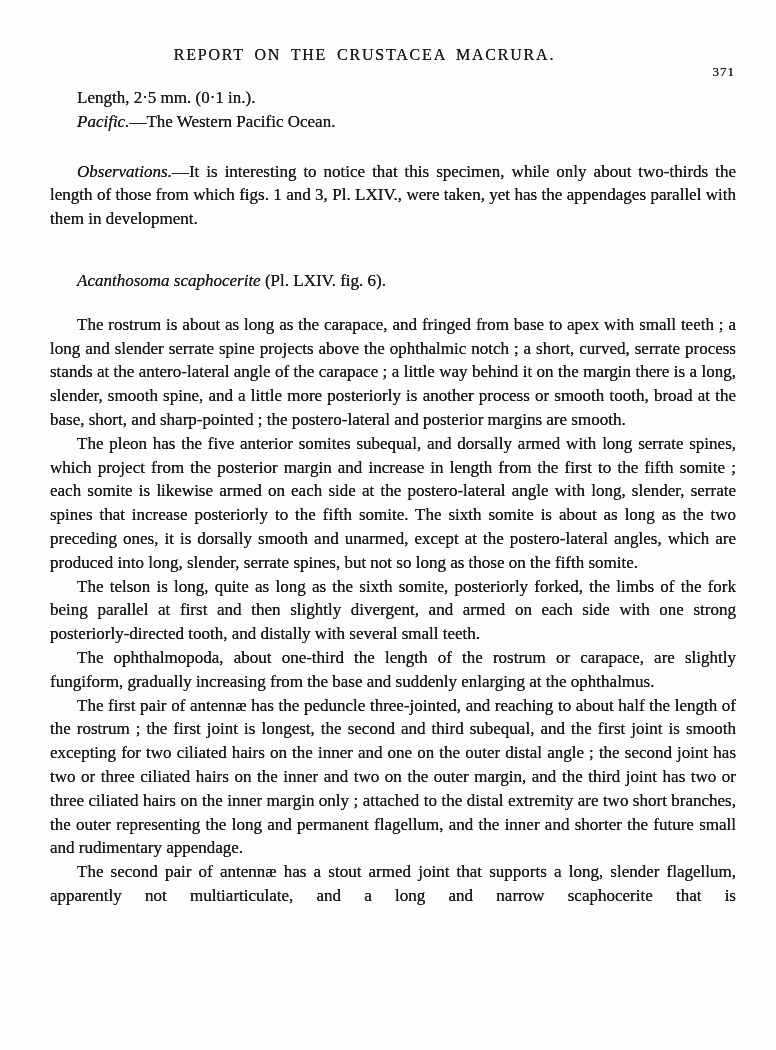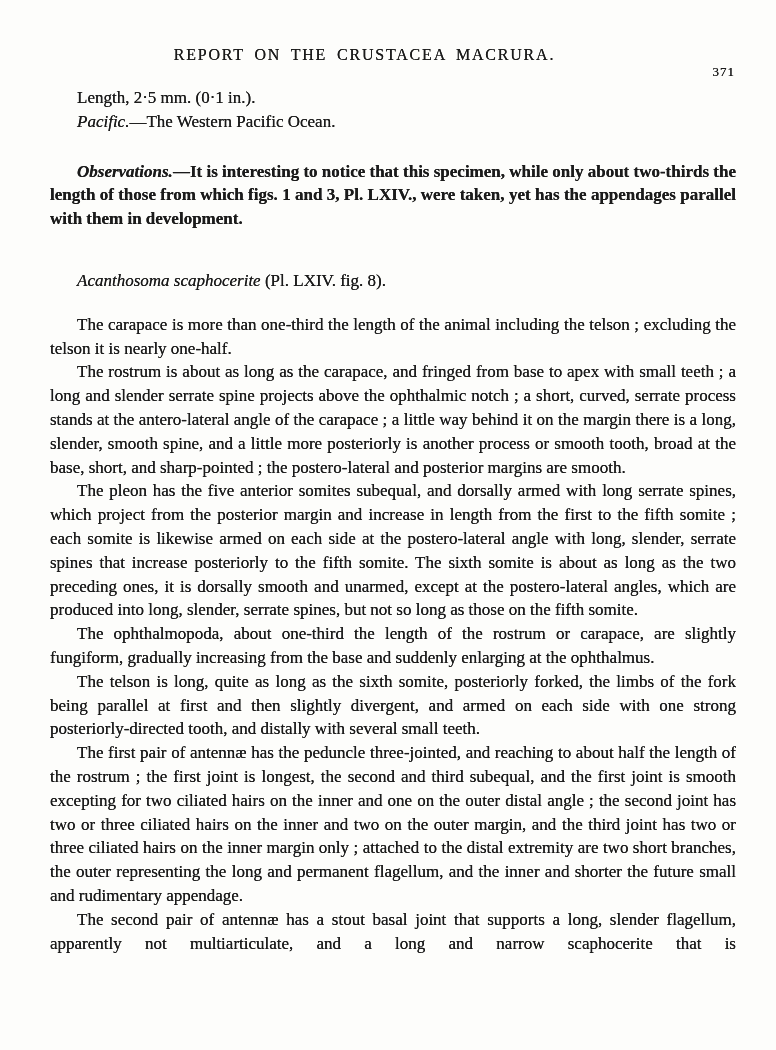--- a/index.html
+++ b/index.html
@@ -49,21 +49,21 @@
     font-size: 17px;
     line-height: 23.8px;
   }
 
   .plain-line { margin: 0; text-indent: 27px; }
   p.para {
     margin: 0;
     text-align: justify;
     text-indent: 27px;
   }
-  p.obs { margin-top: 26px; font-weight: bold; }
+  p.obs { margin-top: 26px; }
   .species {
     margin: 38px 0 20px 0;
     text-indent: 27px;
   }
   .justify-last { text-align-last: justify; }
   i { font-style: italic; }
 </style>
 </head>
 <body>
 
@@ -75,24 +75,23 @@
   </header>
 
   <main class="text-block">
 
     <p class="plain-line">Length, 2·5 mm. (0·1 in.).</p>
 
     <p class="plain-line"><i>Pacific.</i><span>—The Western Pacific Ocean.</span></p>
 
     <p class="para obs"><i>Observations.</i><span>—It is interesting to notice that this specimen, while only about two-thirds the length of those from which figs. 1 and 3, Pl. LXIV., were taken, yet has the appendages parallel with them in development.</span></p>
 
-    <p class="species"><i>Acanthosoma scaphocerite</i><span> (Pl. LXIV. fig. 8).</span></p>
+    <p class="species"><i>Acanthosoma scaphocerite</i><span> (Pl. LXIV. fig. 6).</span></p>
 
-    <p class="para">The carapace is more than one-third the length of the animal including the telson ; excluding the telson it is nearly one-half.</p>
     <p class="para">The rostrum is about as long as the carapace, and fringed from base to apex with small teeth ; a long and slender serrate spine projects above the ophthalmic notch ; a short, curved, serrate process stands at the antero-lateral angle of the carapace ; a little way behind it on the margin there is a long, slender, smooth spine, and a little more posteriorly is another process or smooth tooth, broad at the base, short, and sharp-pointed ; the postero-lateral and posterior margins are smooth.</p>
     <p class="para">The pleon has the five anterior somites subequal, and dorsally armed with long serrate spines, which project from the posterior margin and increase in length from the first to the fifth somite ; each somite is likewise armed on each side at the postero-lateral angle with long, slender, serrate spines that increase posteriorly to the fifth somite. The sixth somite is about as long as the two preceding ones, it is dorsally smooth and unarmed, except at the postero-lateral angles, which are produced into long, slender, serrate spines, but not so long as those on the fifth somite.</p>
+    <p class="para">The telson is long, quite as long as the sixth somite, posteriorly forked, the limbs of the fork being parallel at first and then slightly divergent, and armed on each side with one strong posteriorly-directed tooth, and distally with several small teeth.</p>
     <p class="para">The ophthalmopoda, about one-third the length of the rostrum or carapace, are slightly fungiform, gradually increasing from the base and suddenly enlarging at the ophthalmus.</p>
-    <p class="para">The telson is long, quite as long as the sixth somite, posteriorly forked, the limbs of the fork being parallel at first and then slightly divergent, and armed on each side with one strong posteriorly-directed tooth, and distally with several small teeth.</p>
     <p class="para">The first pair of antennæ has the peduncle three-jointed, and reaching to about half the length of the rostrum ; the first joint is longest, the second and third subequal, and the first joint is smooth excepting for two ciliated hairs on the inner and one on the outer distal angle ; the second joint has two or three ciliated hairs on the inner and two on the outer margin, and the third joint has two or three ciliated hairs on the inner margin only ; attached to the distal extremity are two short branches, the outer representing the long and permanent flagellum, and the inner and shorter the future small and rudimentary appendage.</p>
-    <p class="para justify-last">The second pair of antennæ has a stout basal joint that supports a long, slender flagellum, apparently not multiarticulate, and a long and narrow scaphocerite that is</p>
+    <p class="para justify-last">The second pair of antennæ has a stout armed joint that supports a long, slender flagellum, apparently not multiarticulate, and a long and narrow scaphocerite that is</p>
 
   </main>
 </div>
 
 </body></html>

